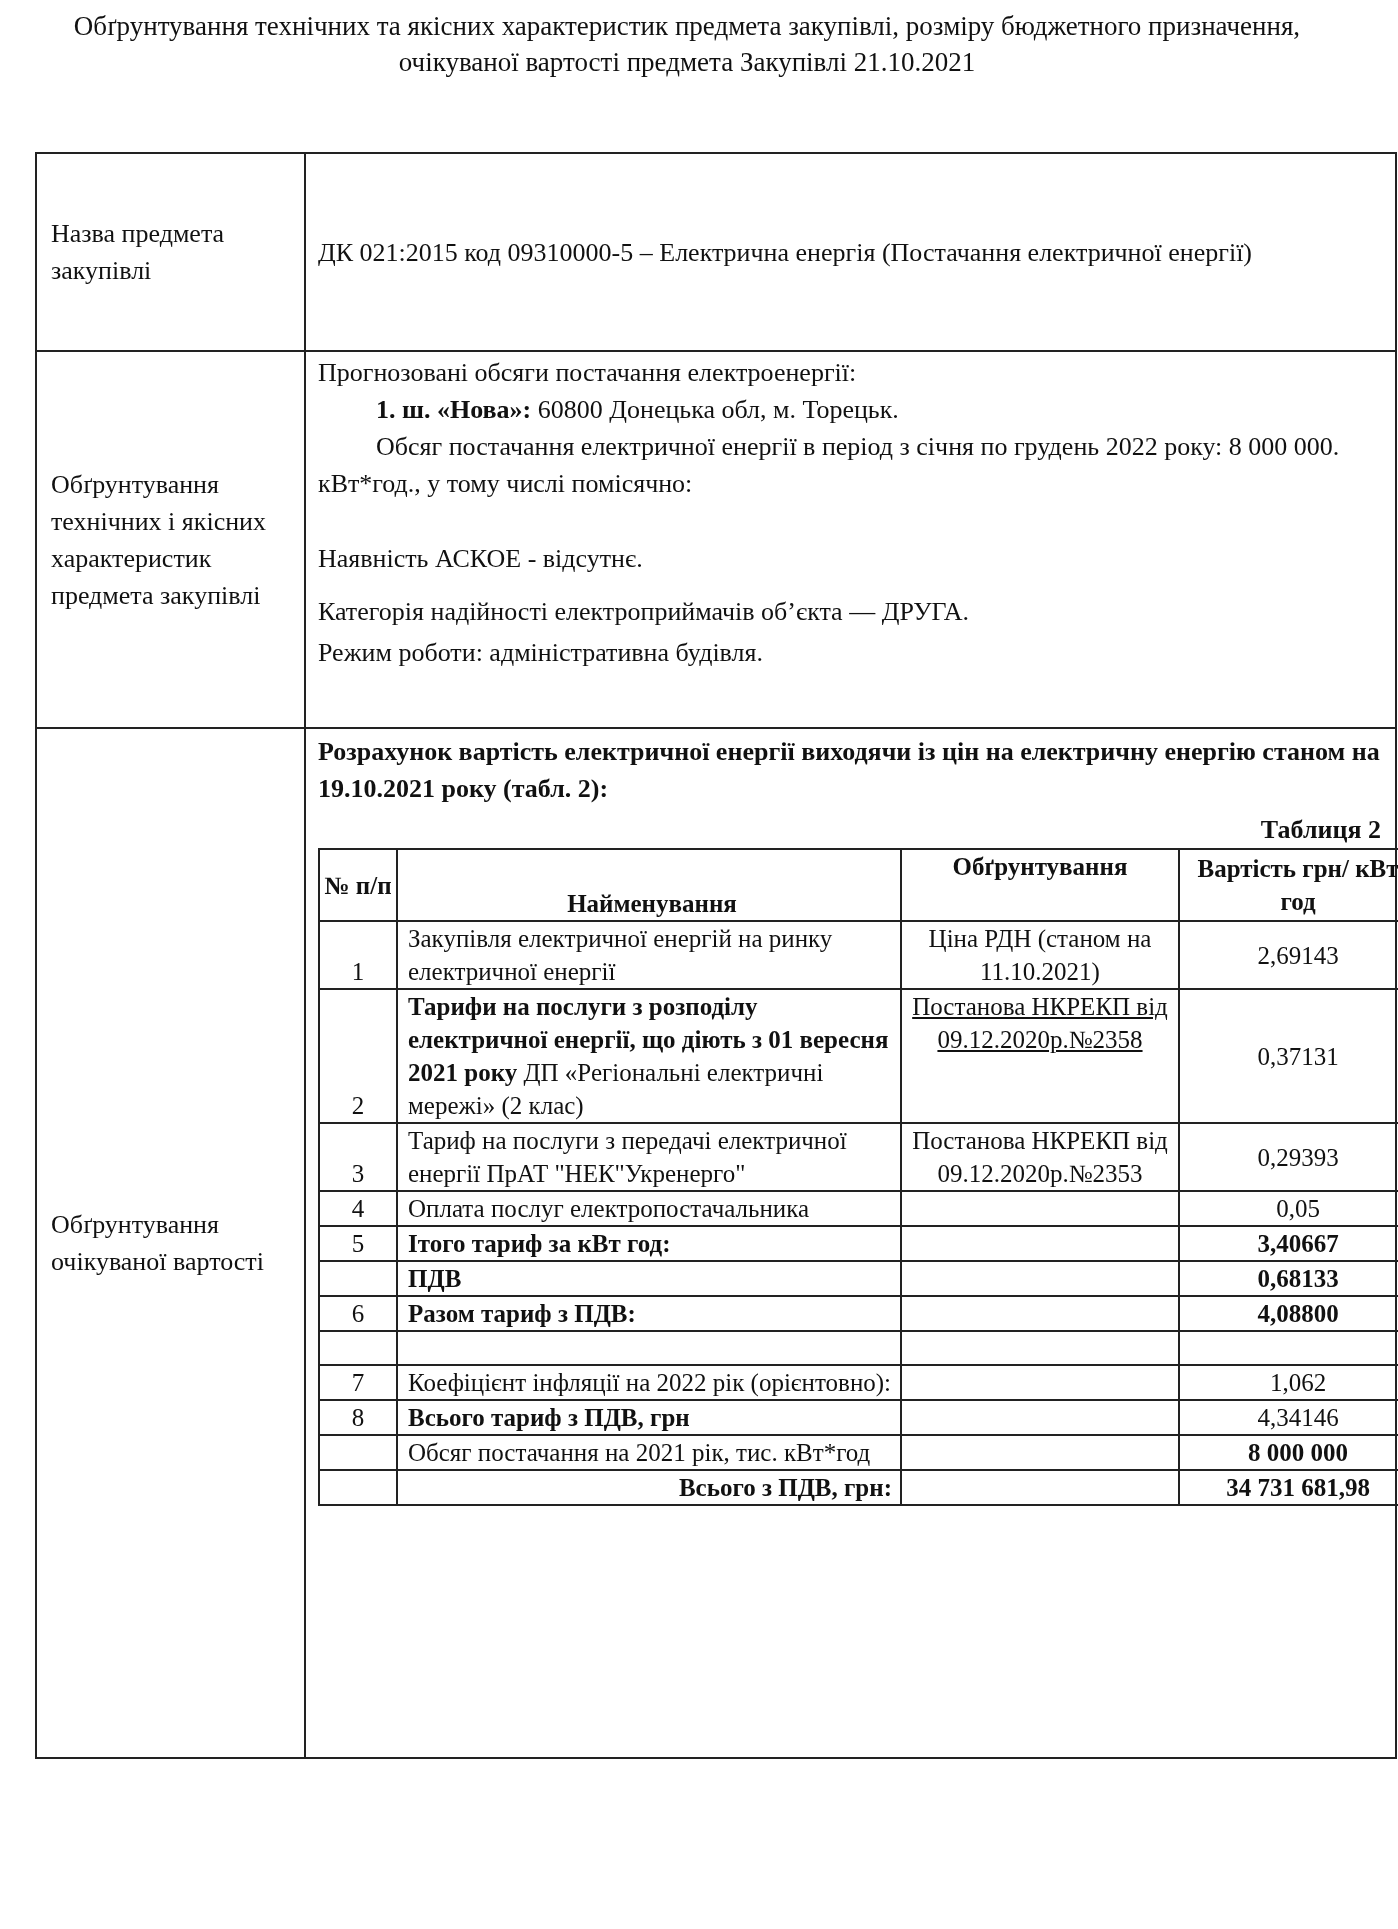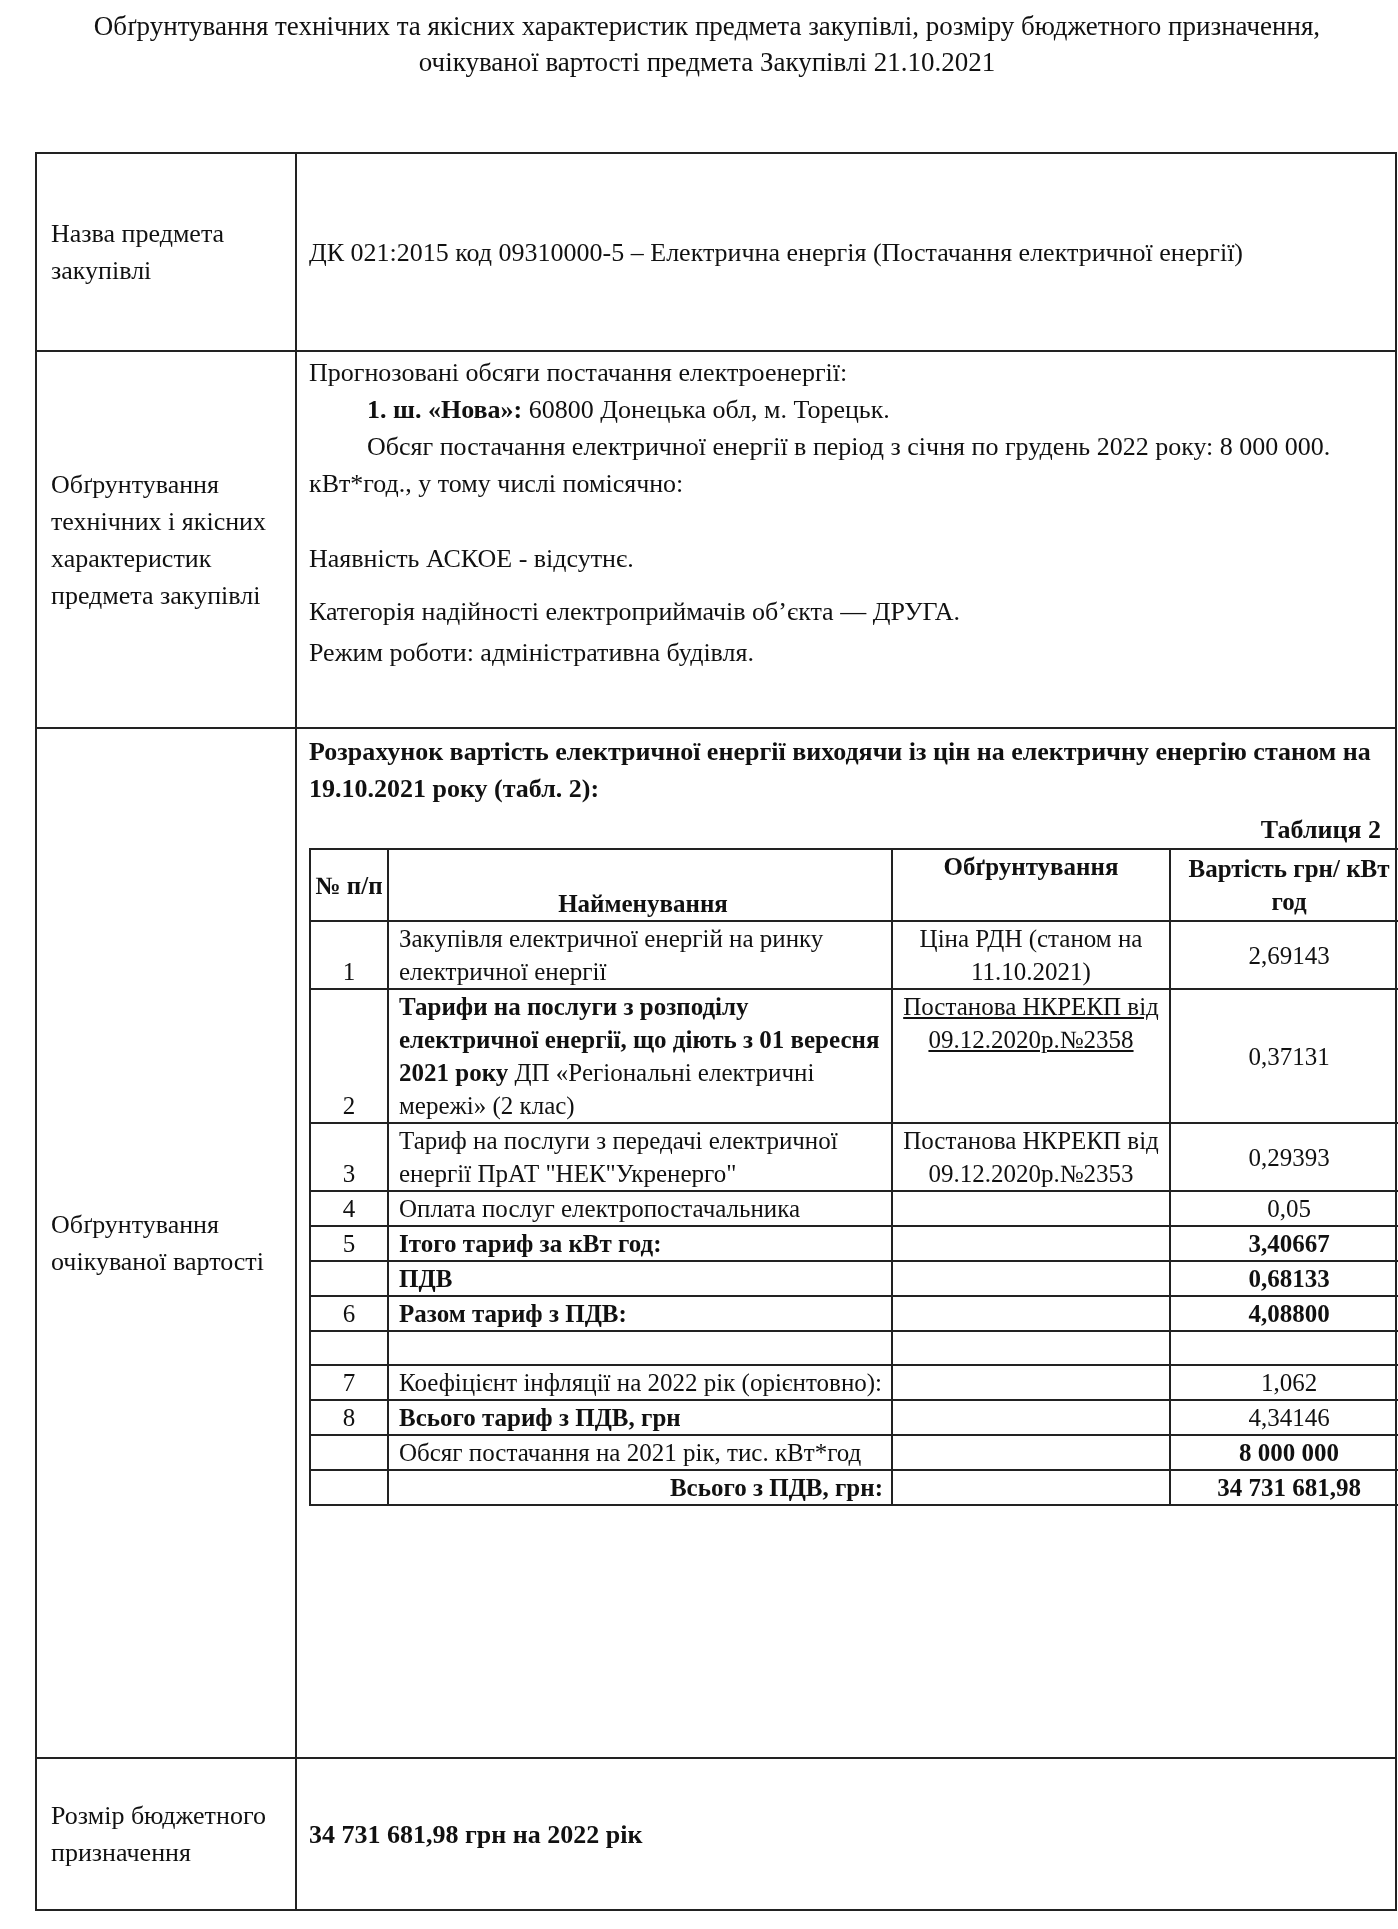--- a/index.html
+++ b/index.html
@@ -1,32 +1,32 @@
 <!DOCTYPE html>
 <html><head>
 <meta charset="utf-8">
 <style>
   html, body { margin: 0; padding: 0; background: #ffffff; }
   body {
     width: 1398px; height: 1929px; position: relative; overflow: hidden;
     font-family: "Liberation Serif", "DejaVu Serif", serif; color: #111;
   }
   .title {
-    position: absolute; left: 48px; top: 8px; width: 1318px;
+    position: absolute; left: 28px; top: 8px; width: 1318px;
     text-align: center; font-size: 27px; line-height: 36px;
   }
   .outer {
     position: absolute; left: 35px; top: 152px; width: 1362px;
     border-collapse: collapse; table-layout: fixed;
   }
   .outer > tbody > tr > td {
     border: 2px solid #222; vertical-align: middle; padding: 0;
     font-size: 26px; line-height: 37px;
   }
-  .outer td.label { width: 232px; padding-left: 14px; padding-right: 12px; }
+  .outer td.label { width: 232px; padding-left: 14px; padding-right: 21px; }
   .outer td.content { padding-left: 12px; padding-right: 8px; }
   .row1 { height: 198px; }
   .row2 { height: 377px; }
   .row3 { height: 1030px; }
   .row4 { height: 152px; }
   .r1text { padding-top: 2px; }
   .r2 { padding-top: 2px; }
   .r2 p { margin: 0; }
   .indent { padding-left: 58px; }
   .gap { height: 38px; }
@@ -158,18 +158,14 @@
             <tr>
               <td class="c-no"></td>
               <td class="c-name bold right">Всього з ПДВ, грн:</td>
               <td class="c-basis"></td>
               <td class="c-val bold">34 731 681,98</td>
             </tr>
           </tbody>
         </table>
       </td>
     </tr>
-    <tr class="row4">
-      <td class="label">Розмір бюджетного призначення</td>
-      <td class="content bold">34 731 681,98 грн на 2022 рік</td>
-    </tr>
   </tbody>
 </table>
 
 </body></html>

